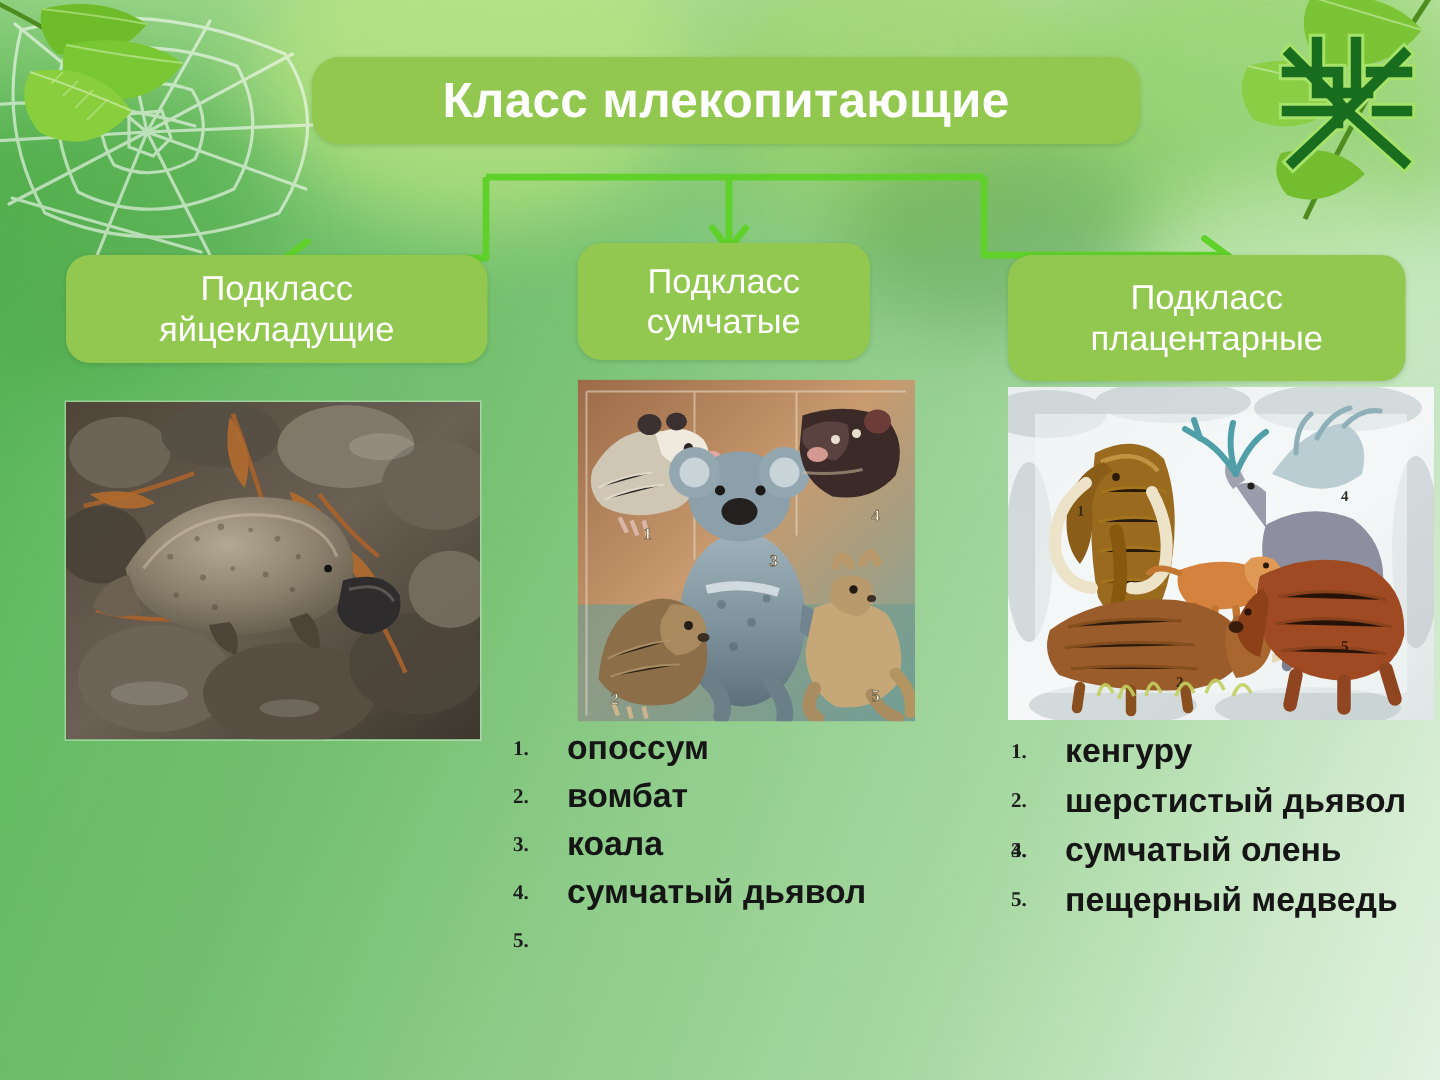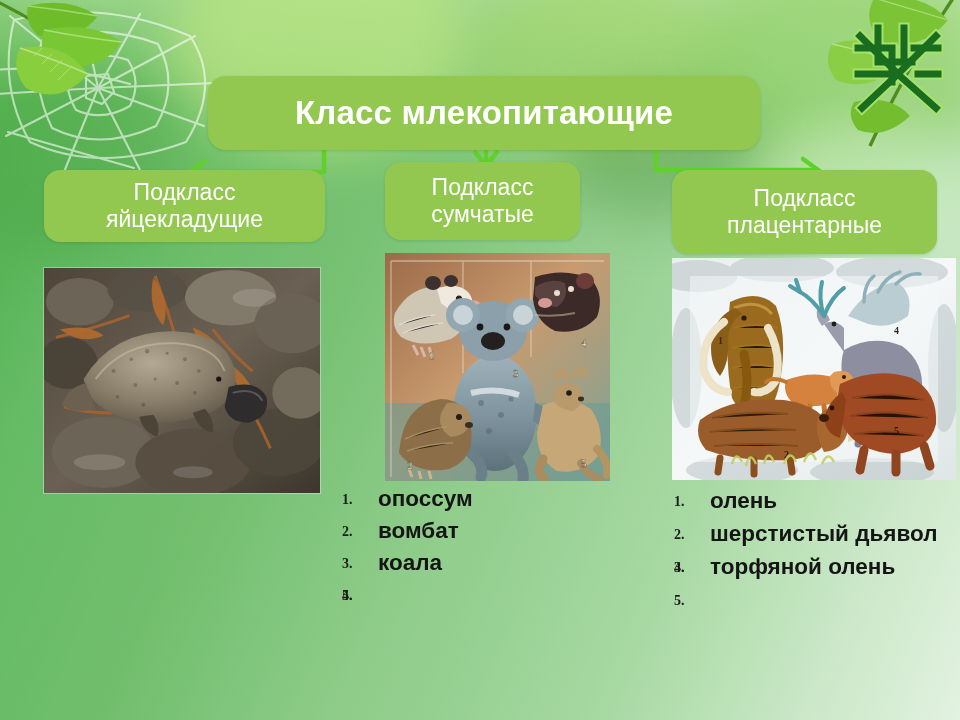--- a/index.html
+++ b/index.html
@@ -99,26 +99,25 @@
     border-radius: 16px;
     display: flex;
     align-items: center;
     justify-content: center;
     text-align: center;
     line-height: 1.16;
     box-shadow: 0 1px 3px rgba(40,80,20,0.18);
   }
   .node-title {
     left: 208px; top: 38px;
-    width: 552px; height: 74px;
+    width: 552px; height: 58px;
     font-size: 33px;
     font-weight: bold;
     border-radius: 18px;
     letter-spacing: 0.2px;
-    margin-top: 38px;
   }
   .node-sub {
     font-size: 23px;
     font-weight: normal;
     padding: 4px 18px;
   }
   .node-sub-1 { left: 44px;  top: 170px; width: 281px; height: 72px; }
   .node-sub-2 { left: 385px; top: 162px; width: 195px; height: 78px; }
   .node-sub-3 { left: 672px; top: 170px; width: 265px; height: 84px; }
 
@@ -608,40 +607,42 @@
     <li>
       <span class="num">2.</span>
       <span>вомбат</span>
     </li>
     <li>
       <span class="num">3.</span>
       <span>коала</span>
     </li>
     <li>
       <span class="num">4.</span>
+      <span>сумчатый дьявол</span>
     </li>
     <li>
       <span class="num">5.</span>
     </li>
   </ul>
 
   <ul class="list list-placentals">
     <li>
       <span class="num">1.</span>
-      <span>олень</span>
+      <span>кенгуру</span>
     </li>
     <li>
       <span class="num">2.</span>
       <span>шерстистый дьявол</span>
     </li>
     <li>
       <span class="num">3.</span>
     </li>
     <li>
       <span class="num">4.</span>
-      <span>торфяной олень</span>
+      <span>сумчатый олень</span>
     </li>
     <li>
       <span class="num">5.</span>
+      <span>пещерный медведь</span>
     </li>
   </ul>
 
 </div>
 
 </body></html>

